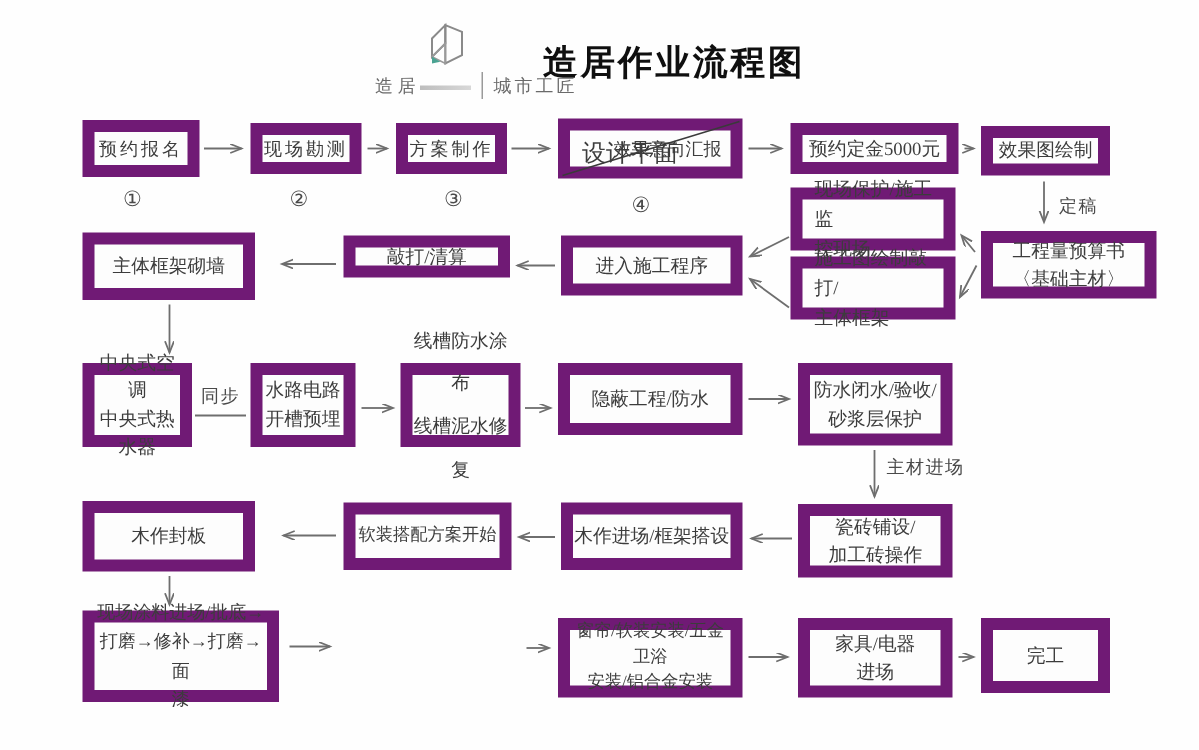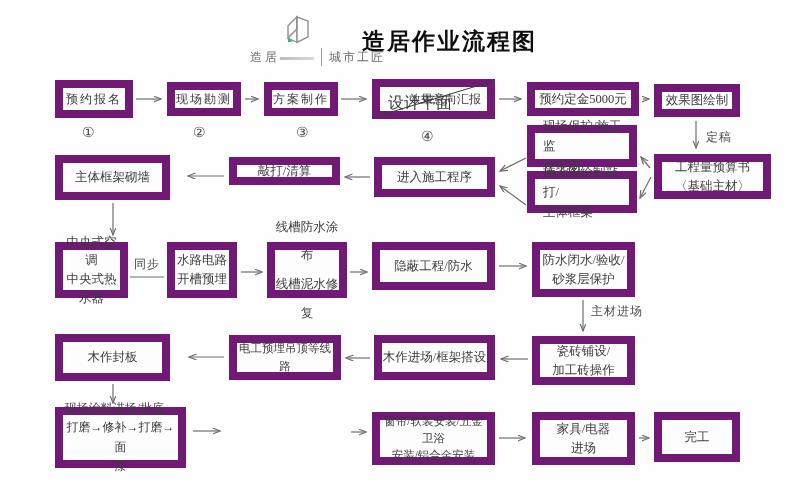--- a/index.html
+++ b/index.html
@@ -92,21 +92,21 @@
 开槽预埋</div>
   <div class="node gap" style="left:267px;top:242px;width:80px;height:56px;">线槽防水涂布
 线槽泥水修复</div>
   <div class="node" style="left:372px;top:242px;width:123px;height:48px;">隐蔽工程/防水</div>
   <div class="node" style="left:532px;top:242px;width:103px;height:55px;">防水闭水/验收/
 砂浆层保护</div>
 
   <div class="node" style="left:532px;top:336px;width:103px;height:49px;">瓷砖铺设/
 加工砖操作</div>
   <div class="node" style="left:374px;top:335px;width:121px;height:45px;">木作进场/框架搭设</div>
-  <div class="node tight" style="left:229px;top:335px;width:112px;height:45px;">电工预埋吊顶等线路</div>
+  <div class="node tight" style="left:229px;top:335px;width:112px;height:45px;">软装搭配方案开始</div>
   <div class="node" style="left:55px;top:334px;width:115px;height:47px;">木作封板</div>
 
   <div class="node paint" style="left:55px;top:407px;width:131px;height:61px;">现场涂料进场/批底→
 打磨→修补→打磨→面
 漆</div>
   <div class="node tight" style="left:372px;top:412px;width:123px;height:53px;">窗帘/软装安装/五金卫浴
 安装/铝合金安装</div>
   <div class="node" style="left:532px;top:412px;width:103px;height:53px;">家具/电器
 进场</div>
   <div class="node" style="left:654px;top:412px;width:86px;height:50px;">完工</div>

